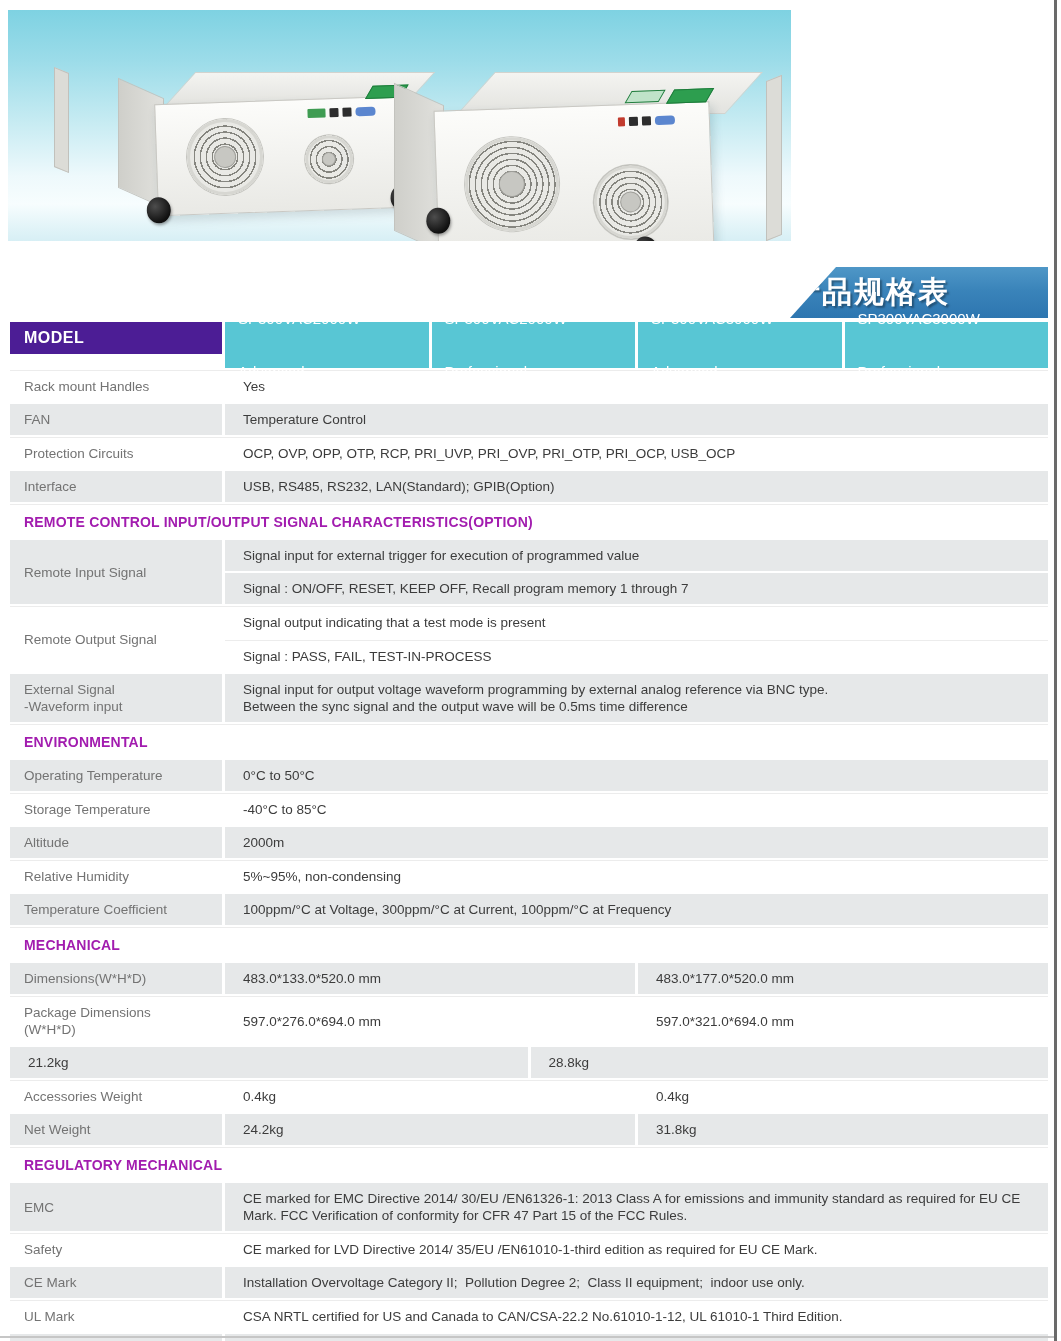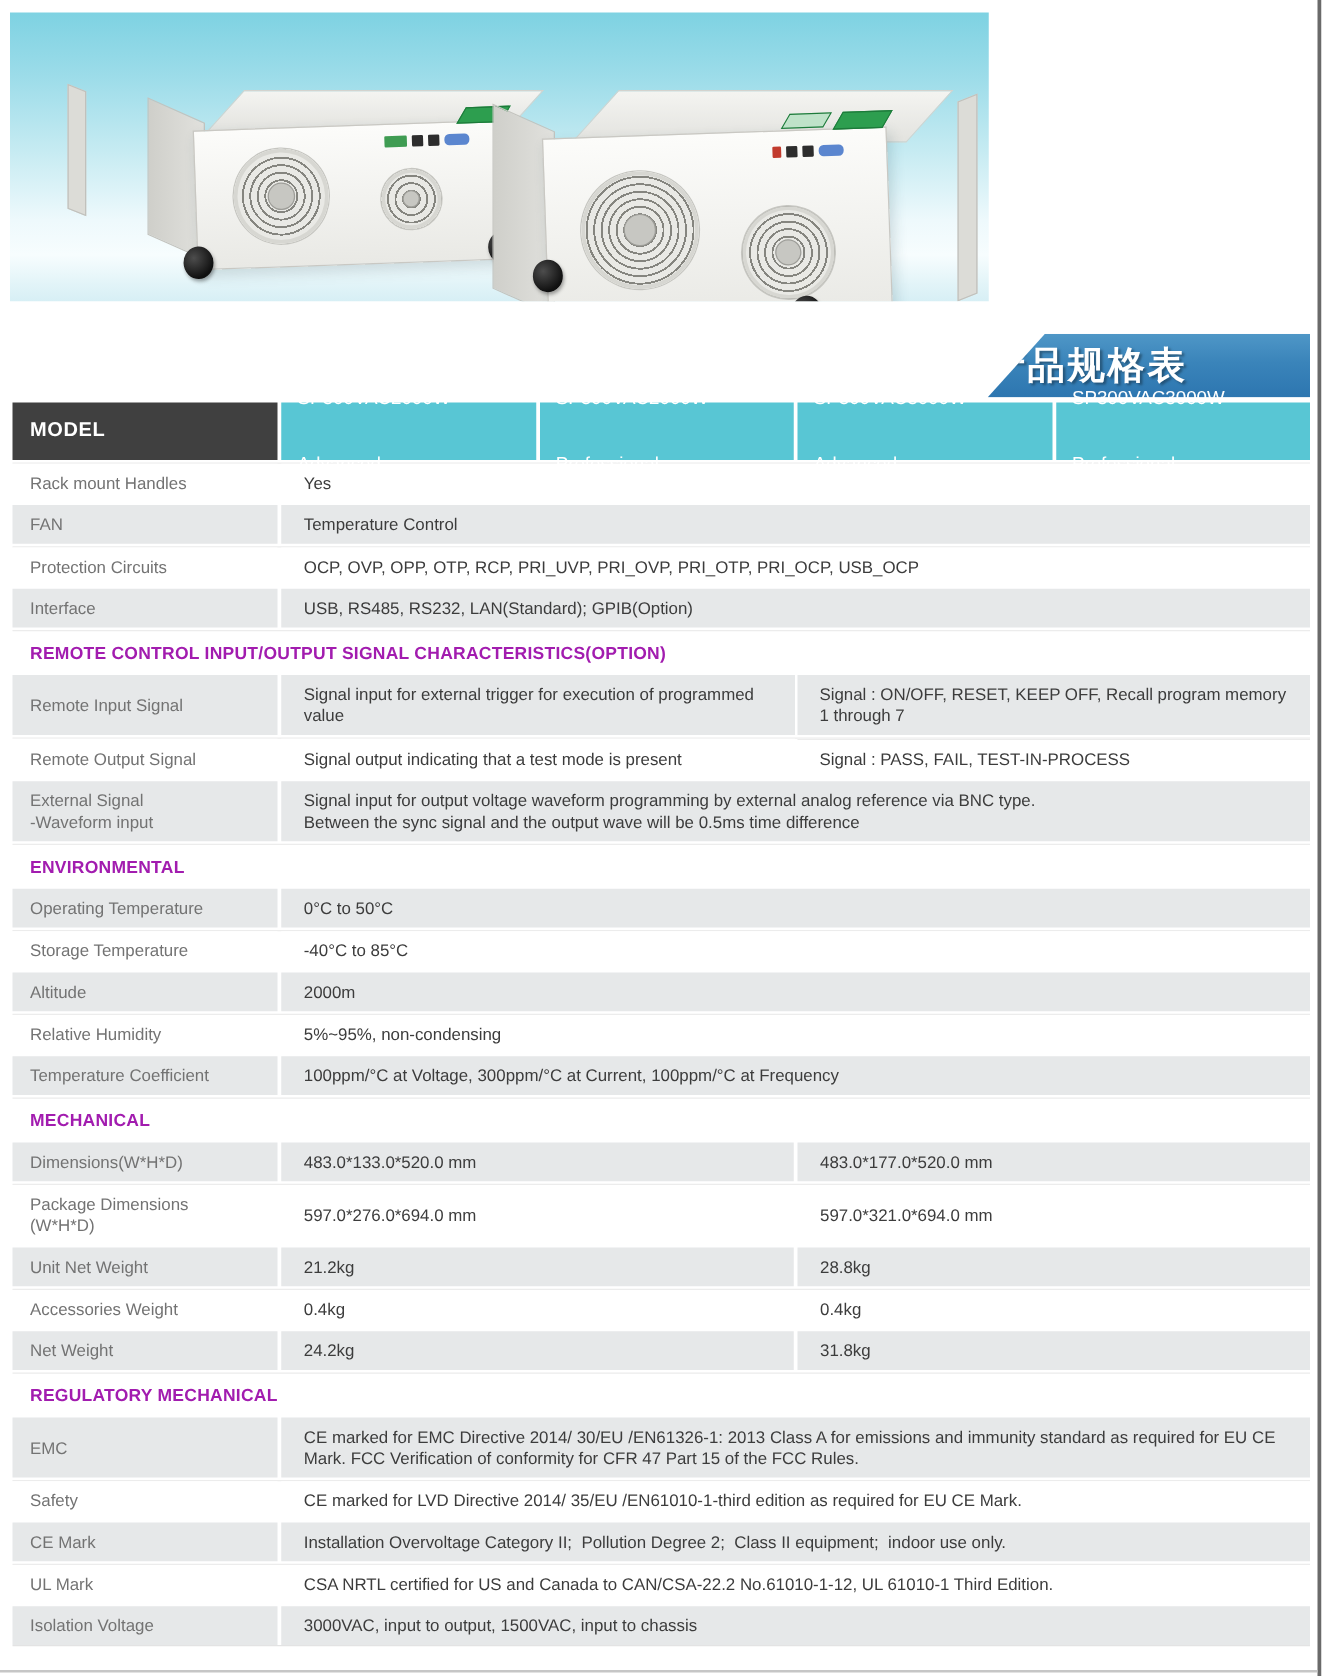--- a/index.html
+++ b/index.html
@@ -75,36 +75,36 @@
   }
   #banner .banner-text {
     color:#fff; font-weight:bold; font-size:30px; letter-spacing:2px;
     text-shadow:2px 2px 2px rgba(0,0,0,.35);
   }
 
   
   #spec-table { position:absolute; left:10px; top:322px; width:1038px; border-bottom:1px solid #e3e3e3; }
   .header-row { display:flex; gap:3px; }
   .h-label {
-    width:212px; flex:none; background:#404040; color:#fff; font-weight:bold; font-size:16px;
-    letter-spacing:.5px; display:flex; align-items:center; padding-left:14px; height:46px;
+    width:212px; flex:none; background:#4c1d95; color:#fff; font-weight:bold; font-size:16px;
+    letter-spacing:.5px; display:flex; align-items:center; padding-left:14px; height:32px;
   }
   .h-col {
     flex:1; background:#58c6d4; color:#fff; font-size:15px; line-height:17px;
     display:flex; flex-direction:column; justify-content:center; padding-left:13px; height:46px;gap:36px;
   }
   .row { display:flex; gap:3px; margin-top:2px; }
   .row .cell { display:flex; flex-direction:column; justify-content:center; font-size:13.5px; line-height:17px; }
   .row.w { border-top:1px solid #ececec; }
   .row.w .cell, .row.w .subvalue { background:#fff; }
   .row.g .cell, .row.g .subvalue { background:#e6e8e9; }
   .cell.label { width:212px; flex:none; padding:7px 8px 7px 14px; color:#737373; }
   .cell.value { flex:1; padding:7px 14px 7px 18px; }
   .cell.half  { flex:1; padding:7px 32px 7px 18px; }
-  .subcol { flex:1; display:flex; gap:2px; }
+  .subcol { flex:1; display:flex; flex-direction:column; gap:2px; }
   .subvalue { flex:1; display:flex; align-items:center; padding:7px 14px 7px 18px; font-size:13.5px; line-height:17px; }
   .row.w .subvalue + .subvalue { border-top:1px solid #ececec; }
   .section-row {
     margin-top:2px; background:#fff; border-top:1px solid #ececec;
     font-weight:bold; font-size:14px; color:#a21caf; letter-spacing:.2px;
     padding:9px 8px 8px 14px;
   }
 </style>
 </head>
 <body>
@@ -253,21 +253,20 @@
     </div>
     <div class="row w">
       <div class="cell label">
         <div>Package Dimensions</div>
         <div>(W*H*D)</div>
       </div>
       <div class="cell half">597.0*276.0*694.0 mm</div>
       <div class="cell half">597.0*321.0*694.0 mm</div>
     </div>
     <div class="row g">
-      <div class="cell label">Unit Net Weight</div>
       <div class="cell half">21.2kg</div>
       <div class="cell half">28.8kg</div>
     </div>
     <div class="row w">
       <div class="cell label">Accessories Weight</div>
       <div class="cell half">0.4kg</div>
       <div class="cell half">0.4kg</div>
     </div>
     <div class="row g">
       <div class="cell label">Net Weight</div>

